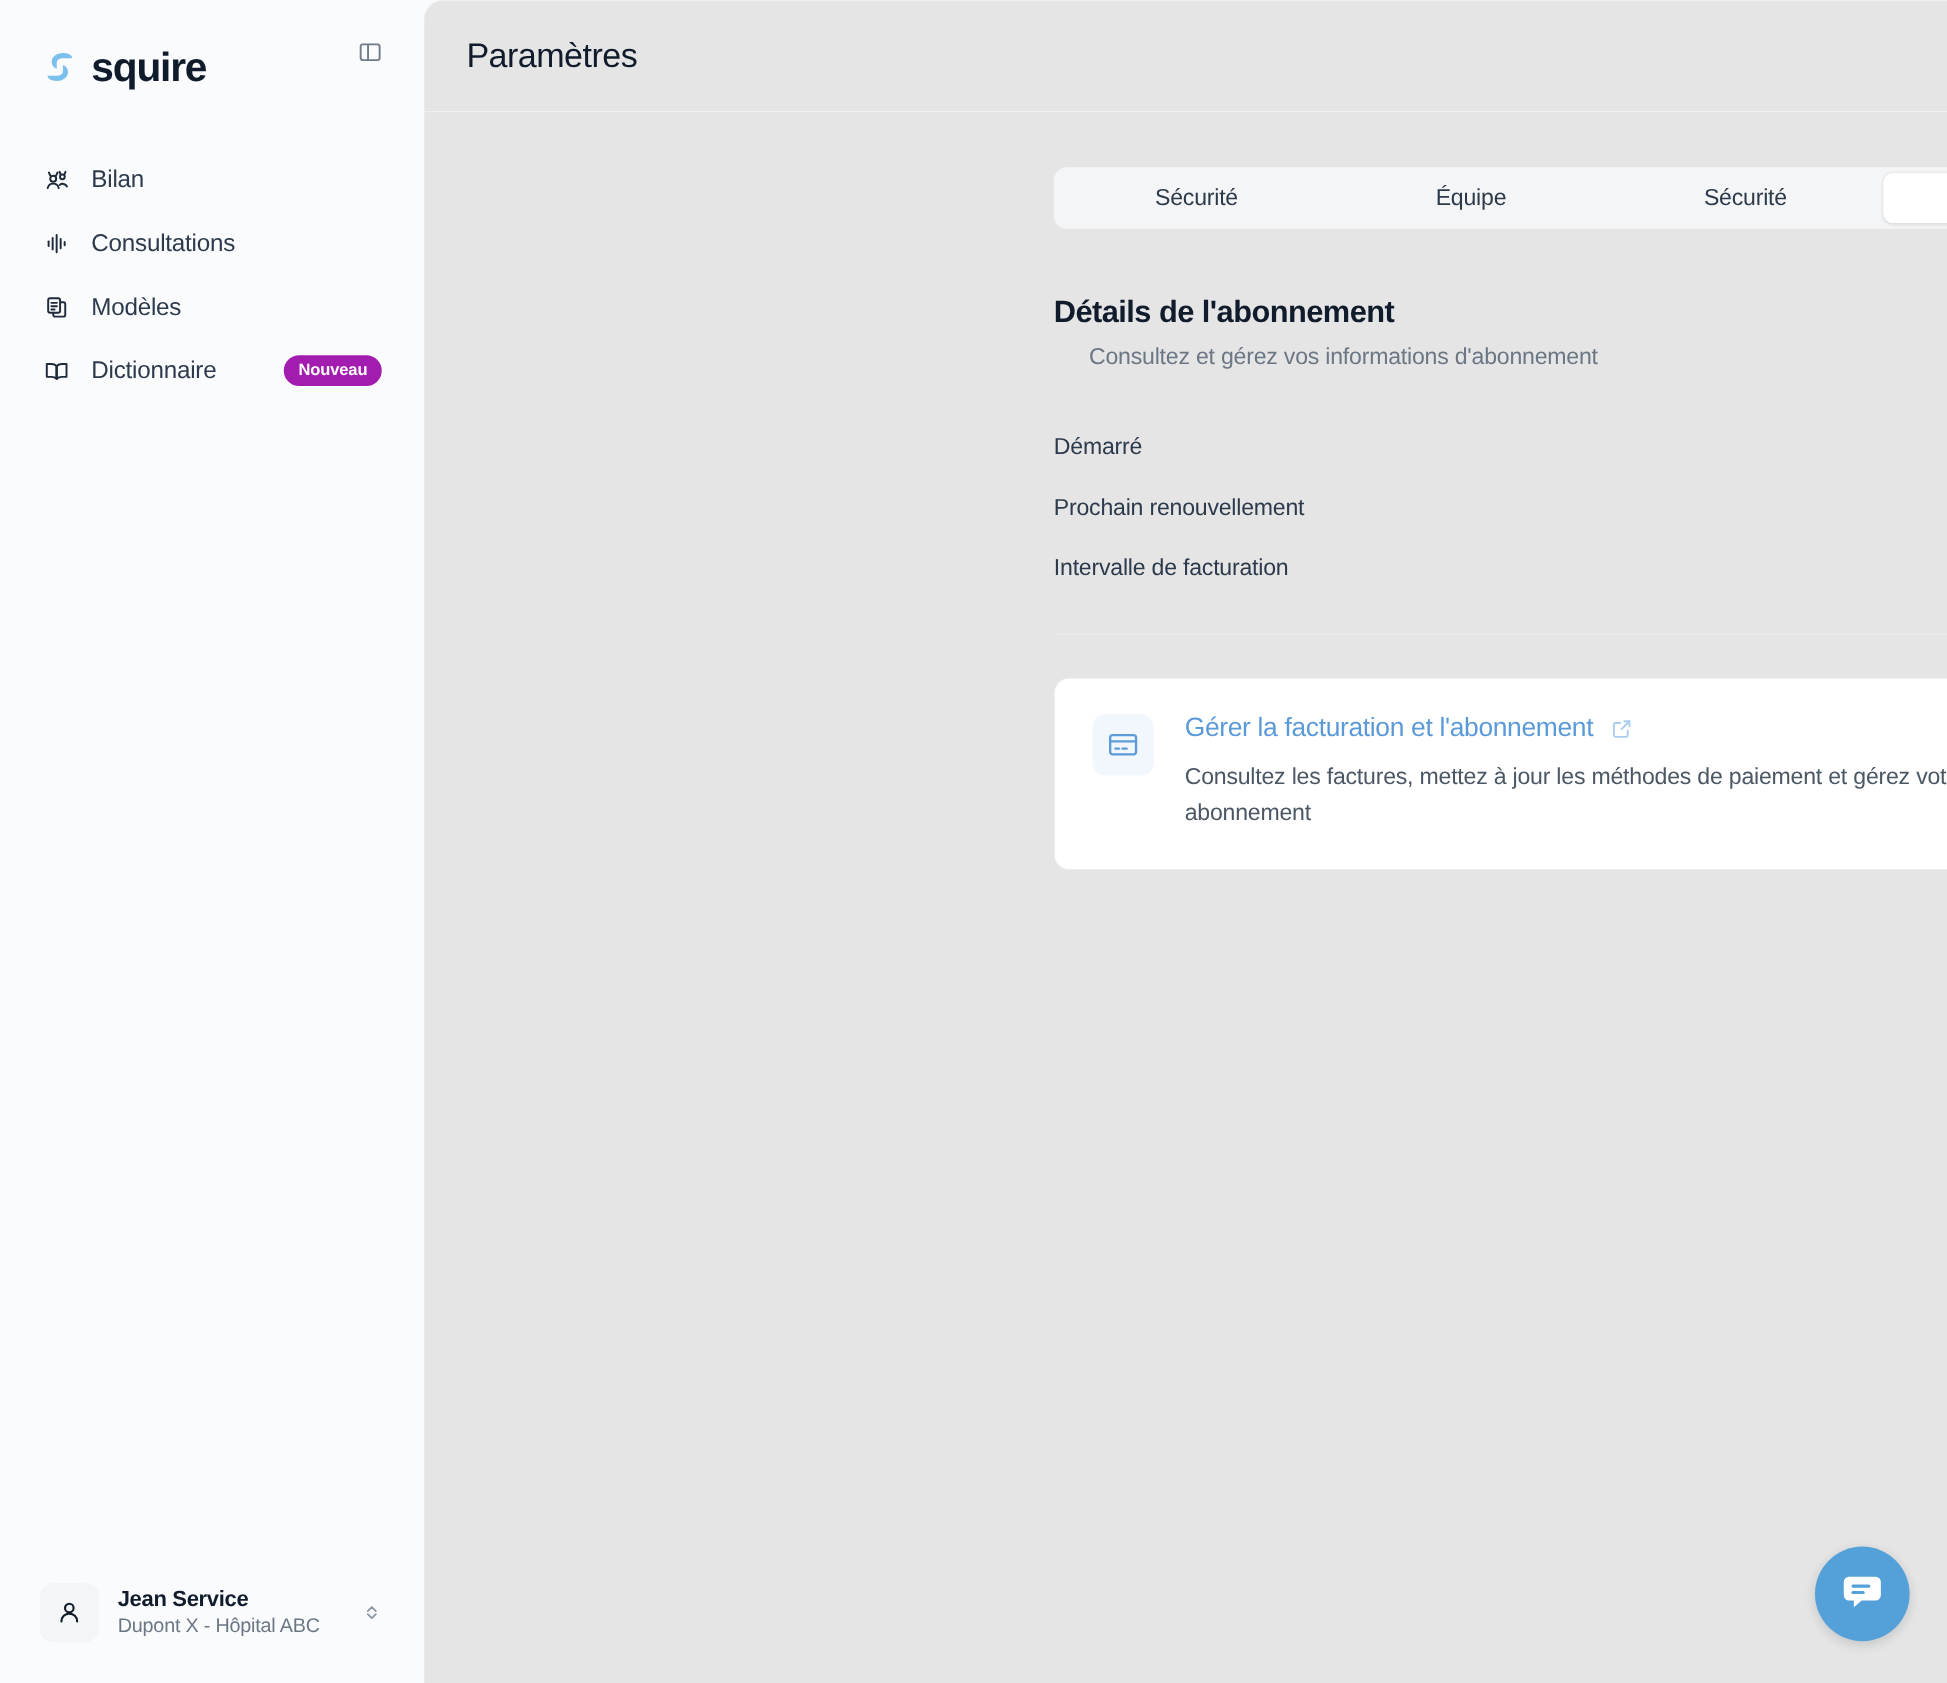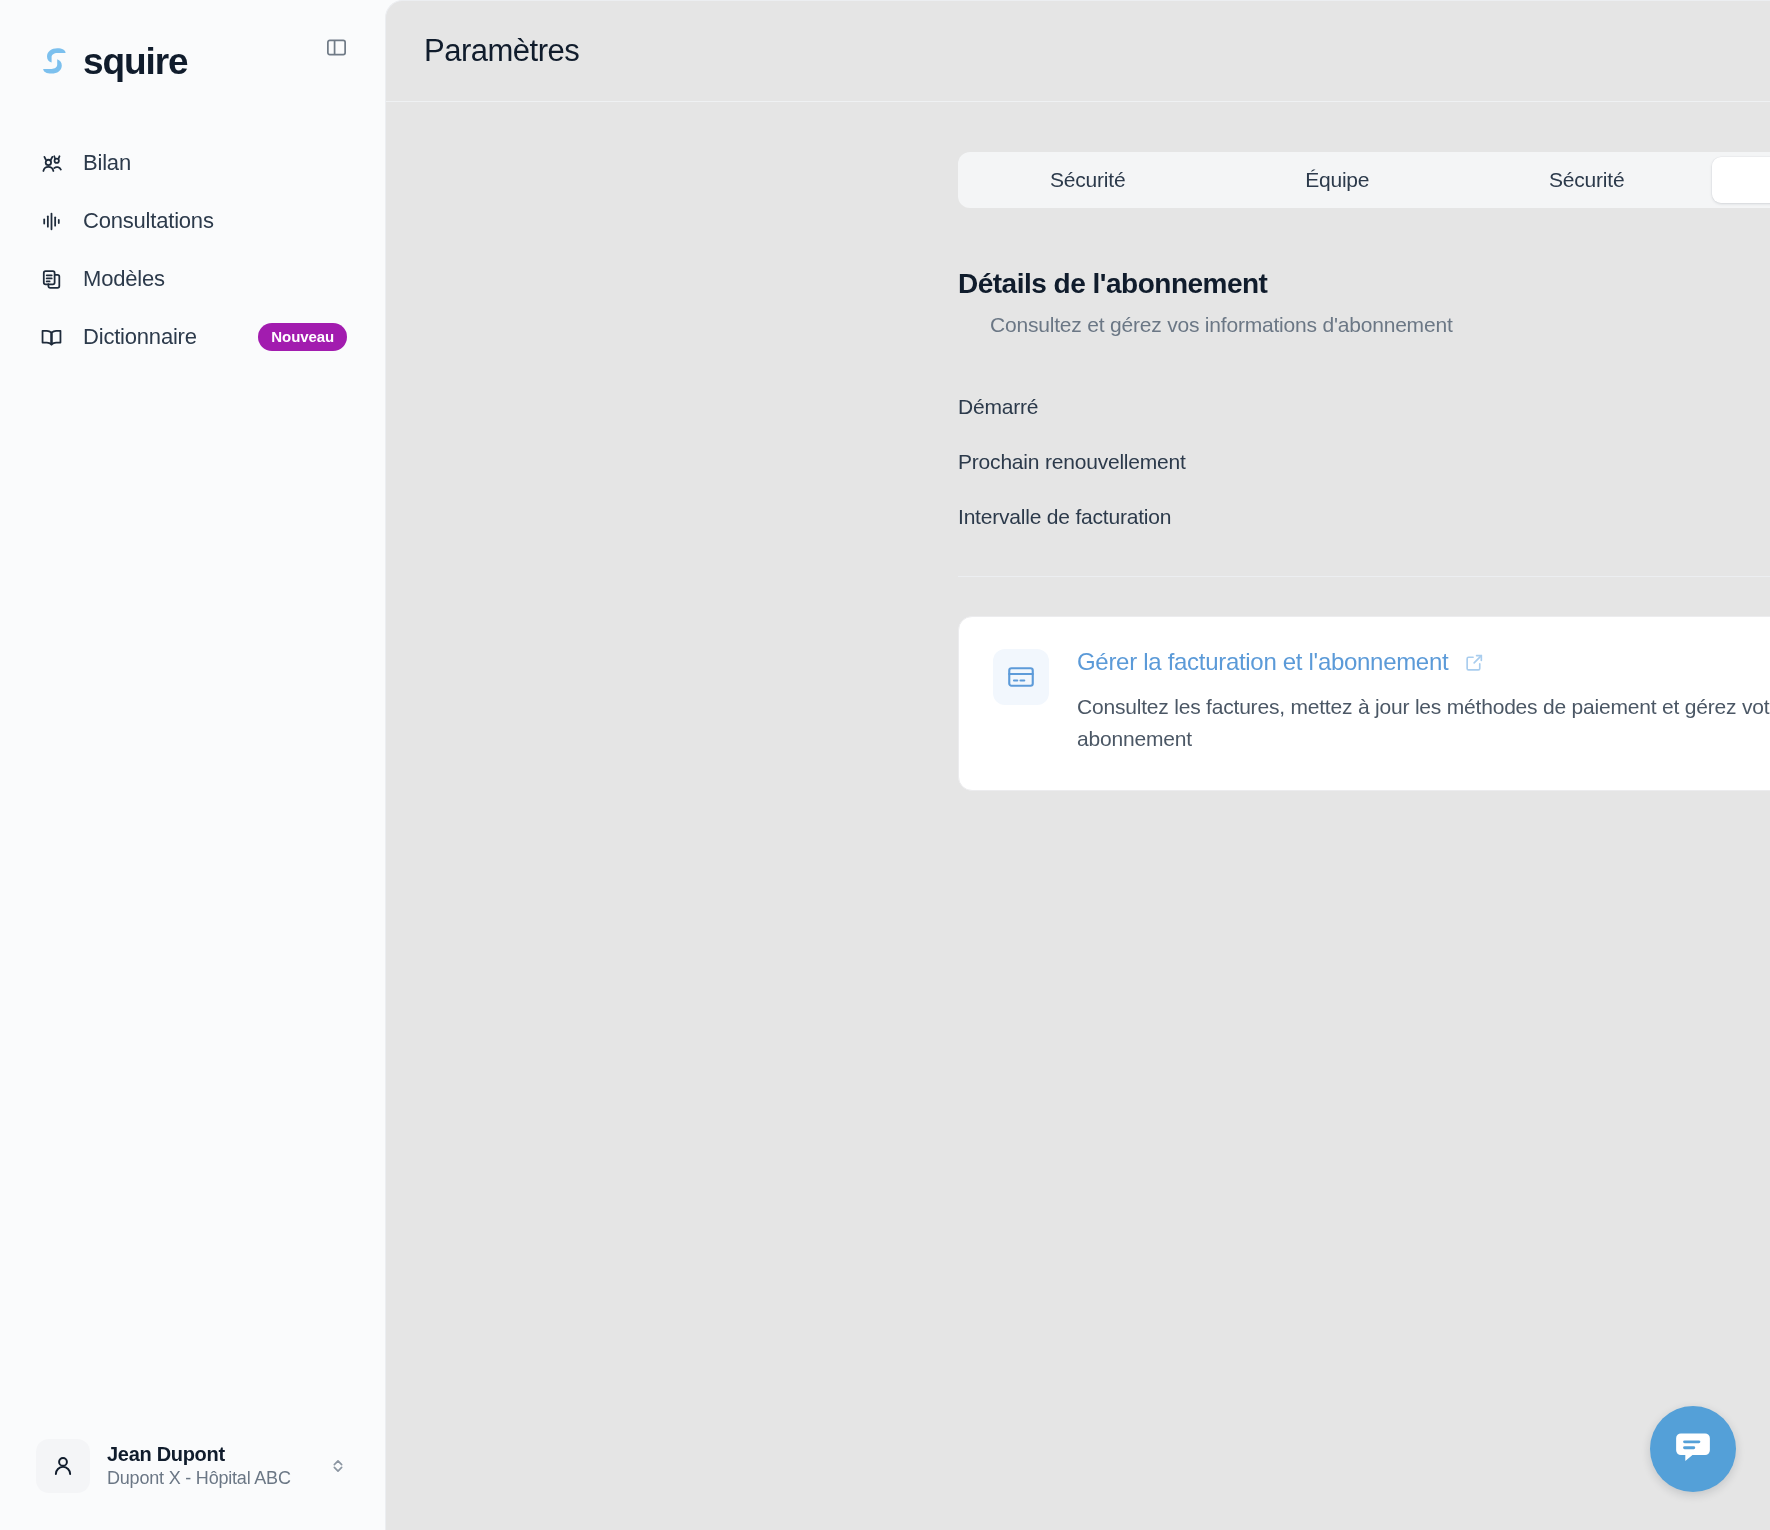--- a/index.html
+++ b/index.html
@@ -377,21 +377,21 @@
 
     <div class="sidebar-bottom">
       <div class="user-card">
         <span class="avatar">
           <svg viewBox="0 0 24 24" width="26" height="26" fill="none" stroke="currentColor" stroke-width="1.8" stroke-linecap="round" stroke-linejoin="round" xmlns="http://www.w3.org/2000/svg">
             <circle cx="12" cy="8.2" r="3.6"></circle>
             <path d="M5.4 19.4a6.6 6.6 0 0 1 13.2 0"></path>
           </svg>
         </span>
         <span class="user-text">
-          <span class="user-name">Jean Dupont</span>
+          <span class="user-name">Jean Service</span>
           <span class="user-org">Dupont X - Hôpital ABC</span>
         </span>
         <span class="user-chevrons">
           <svg viewBox="0 0 24 24" width="22" height="22" fill="none" stroke="currentColor" stroke-width="1.8" stroke-linecap="round" stroke-linejoin="round" xmlns="http://www.w3.org/2000/svg">
             <polyline points="8,10.5 12,6.5 16,10.5"></polyline>
             <polyline points="8,13.5 12,17.5 16,13.5"></polyline>
           </svg>
         </span>
       </div>
     </div>

